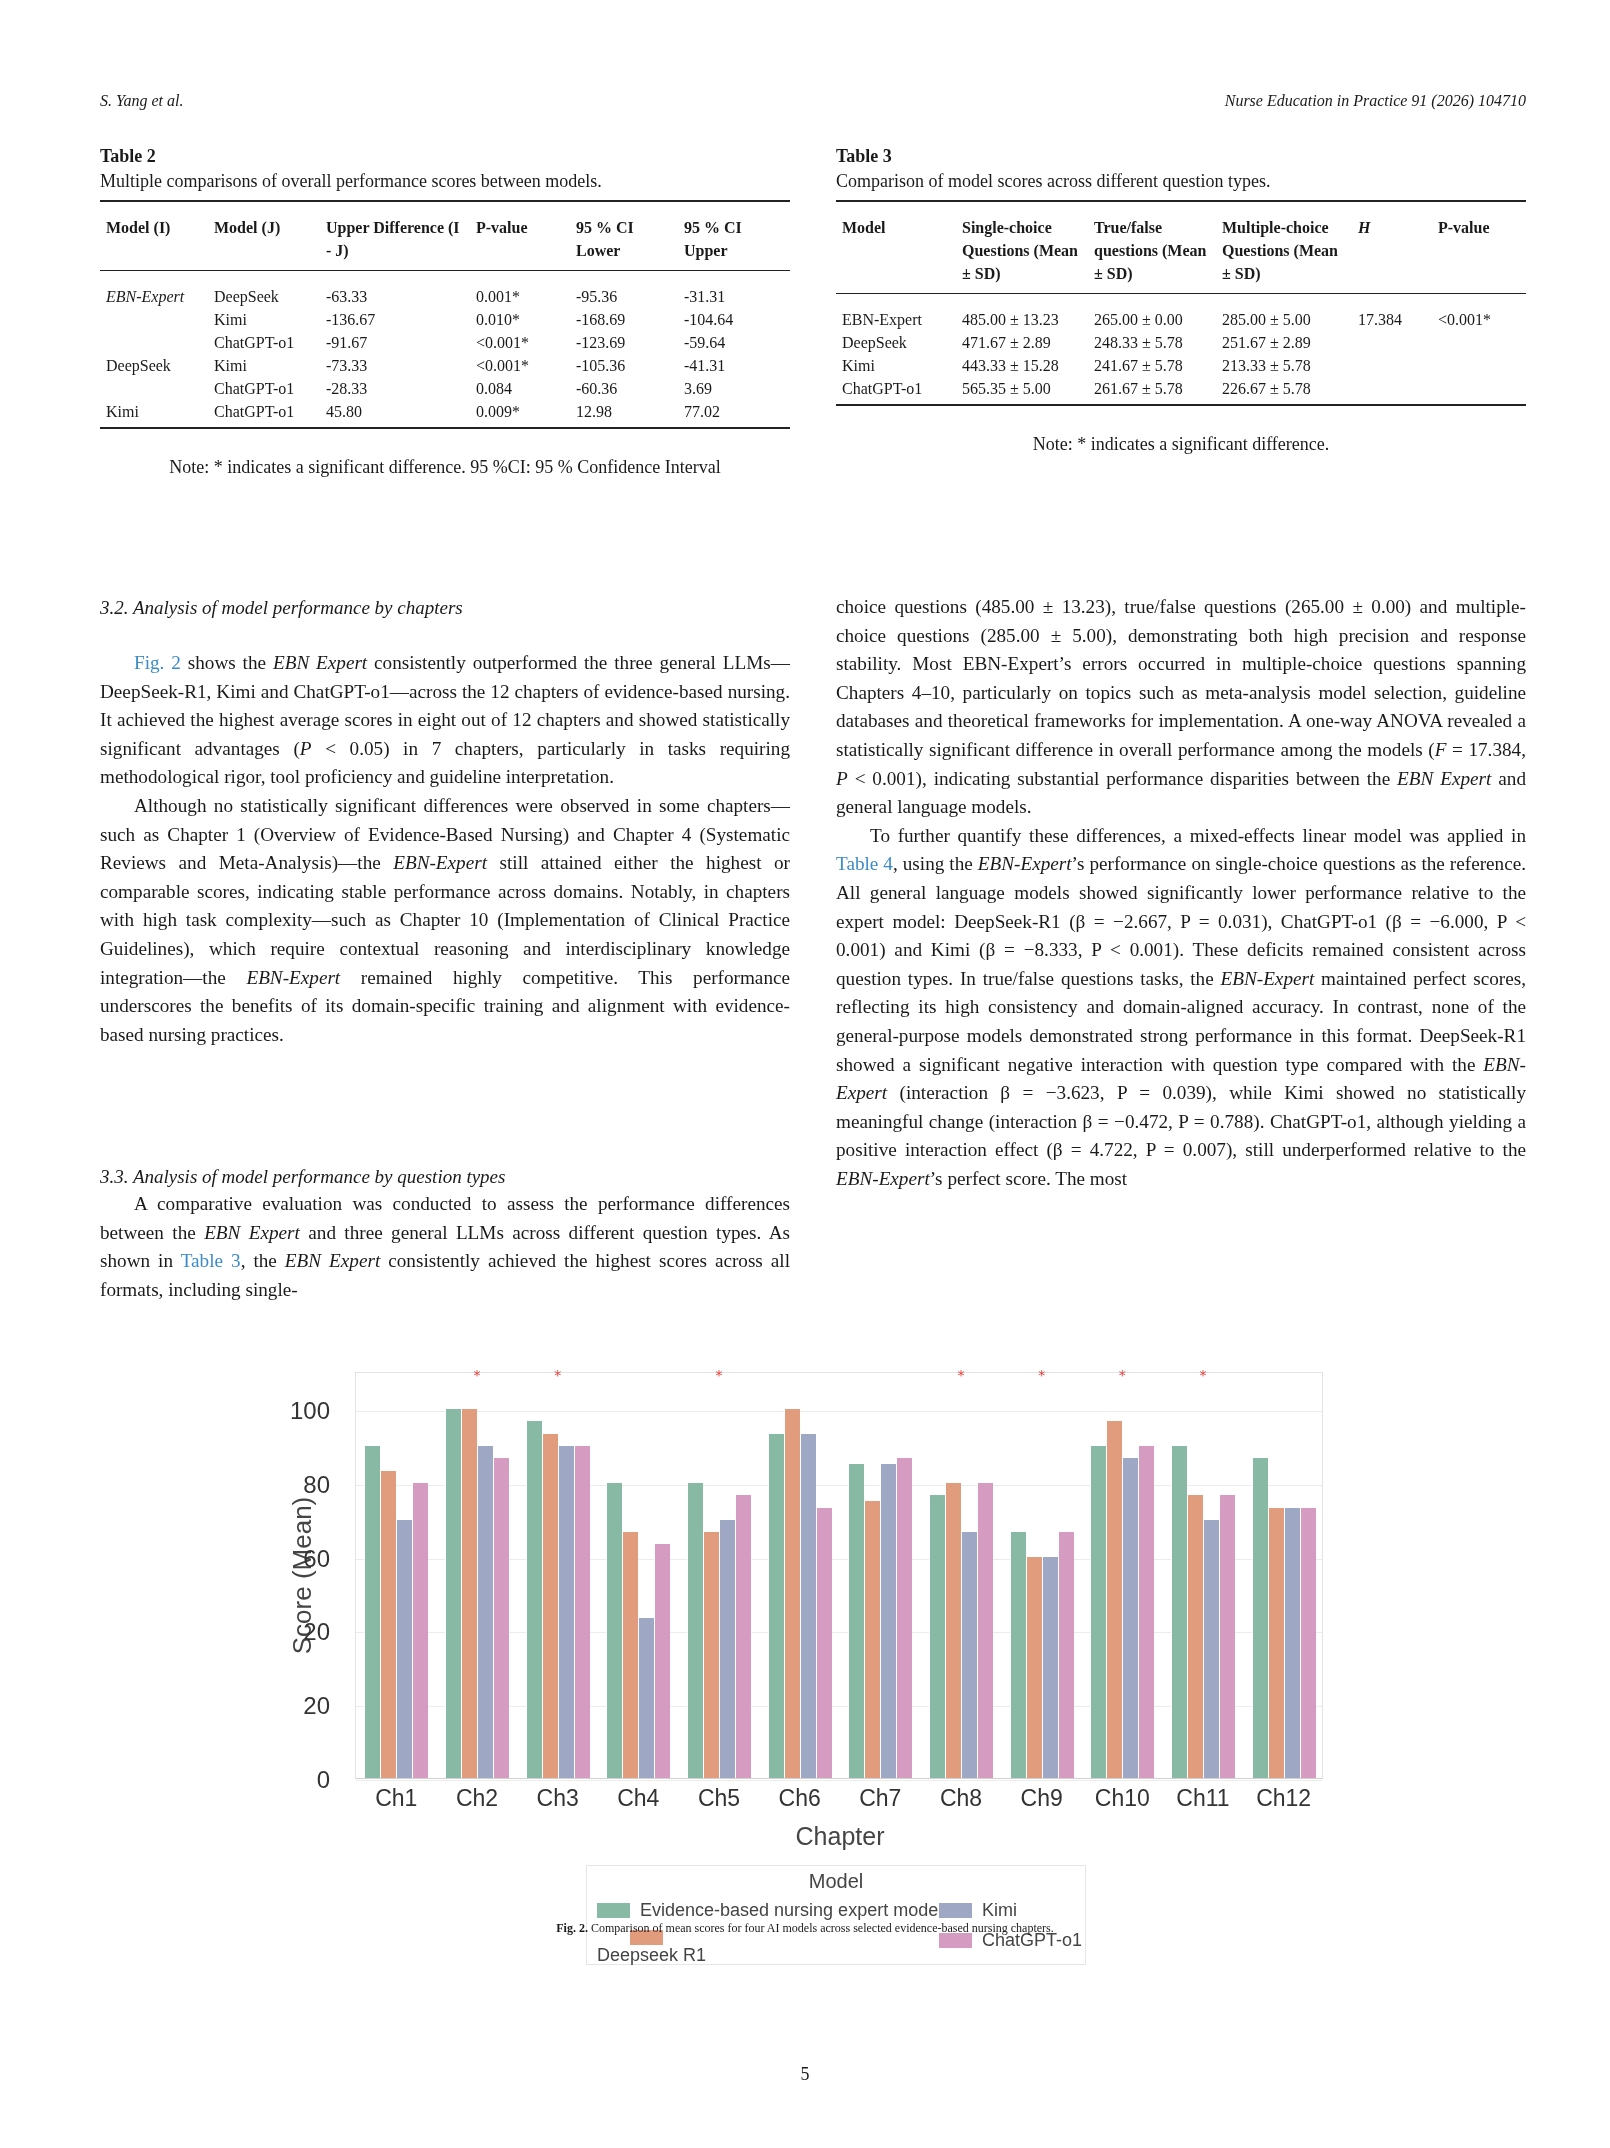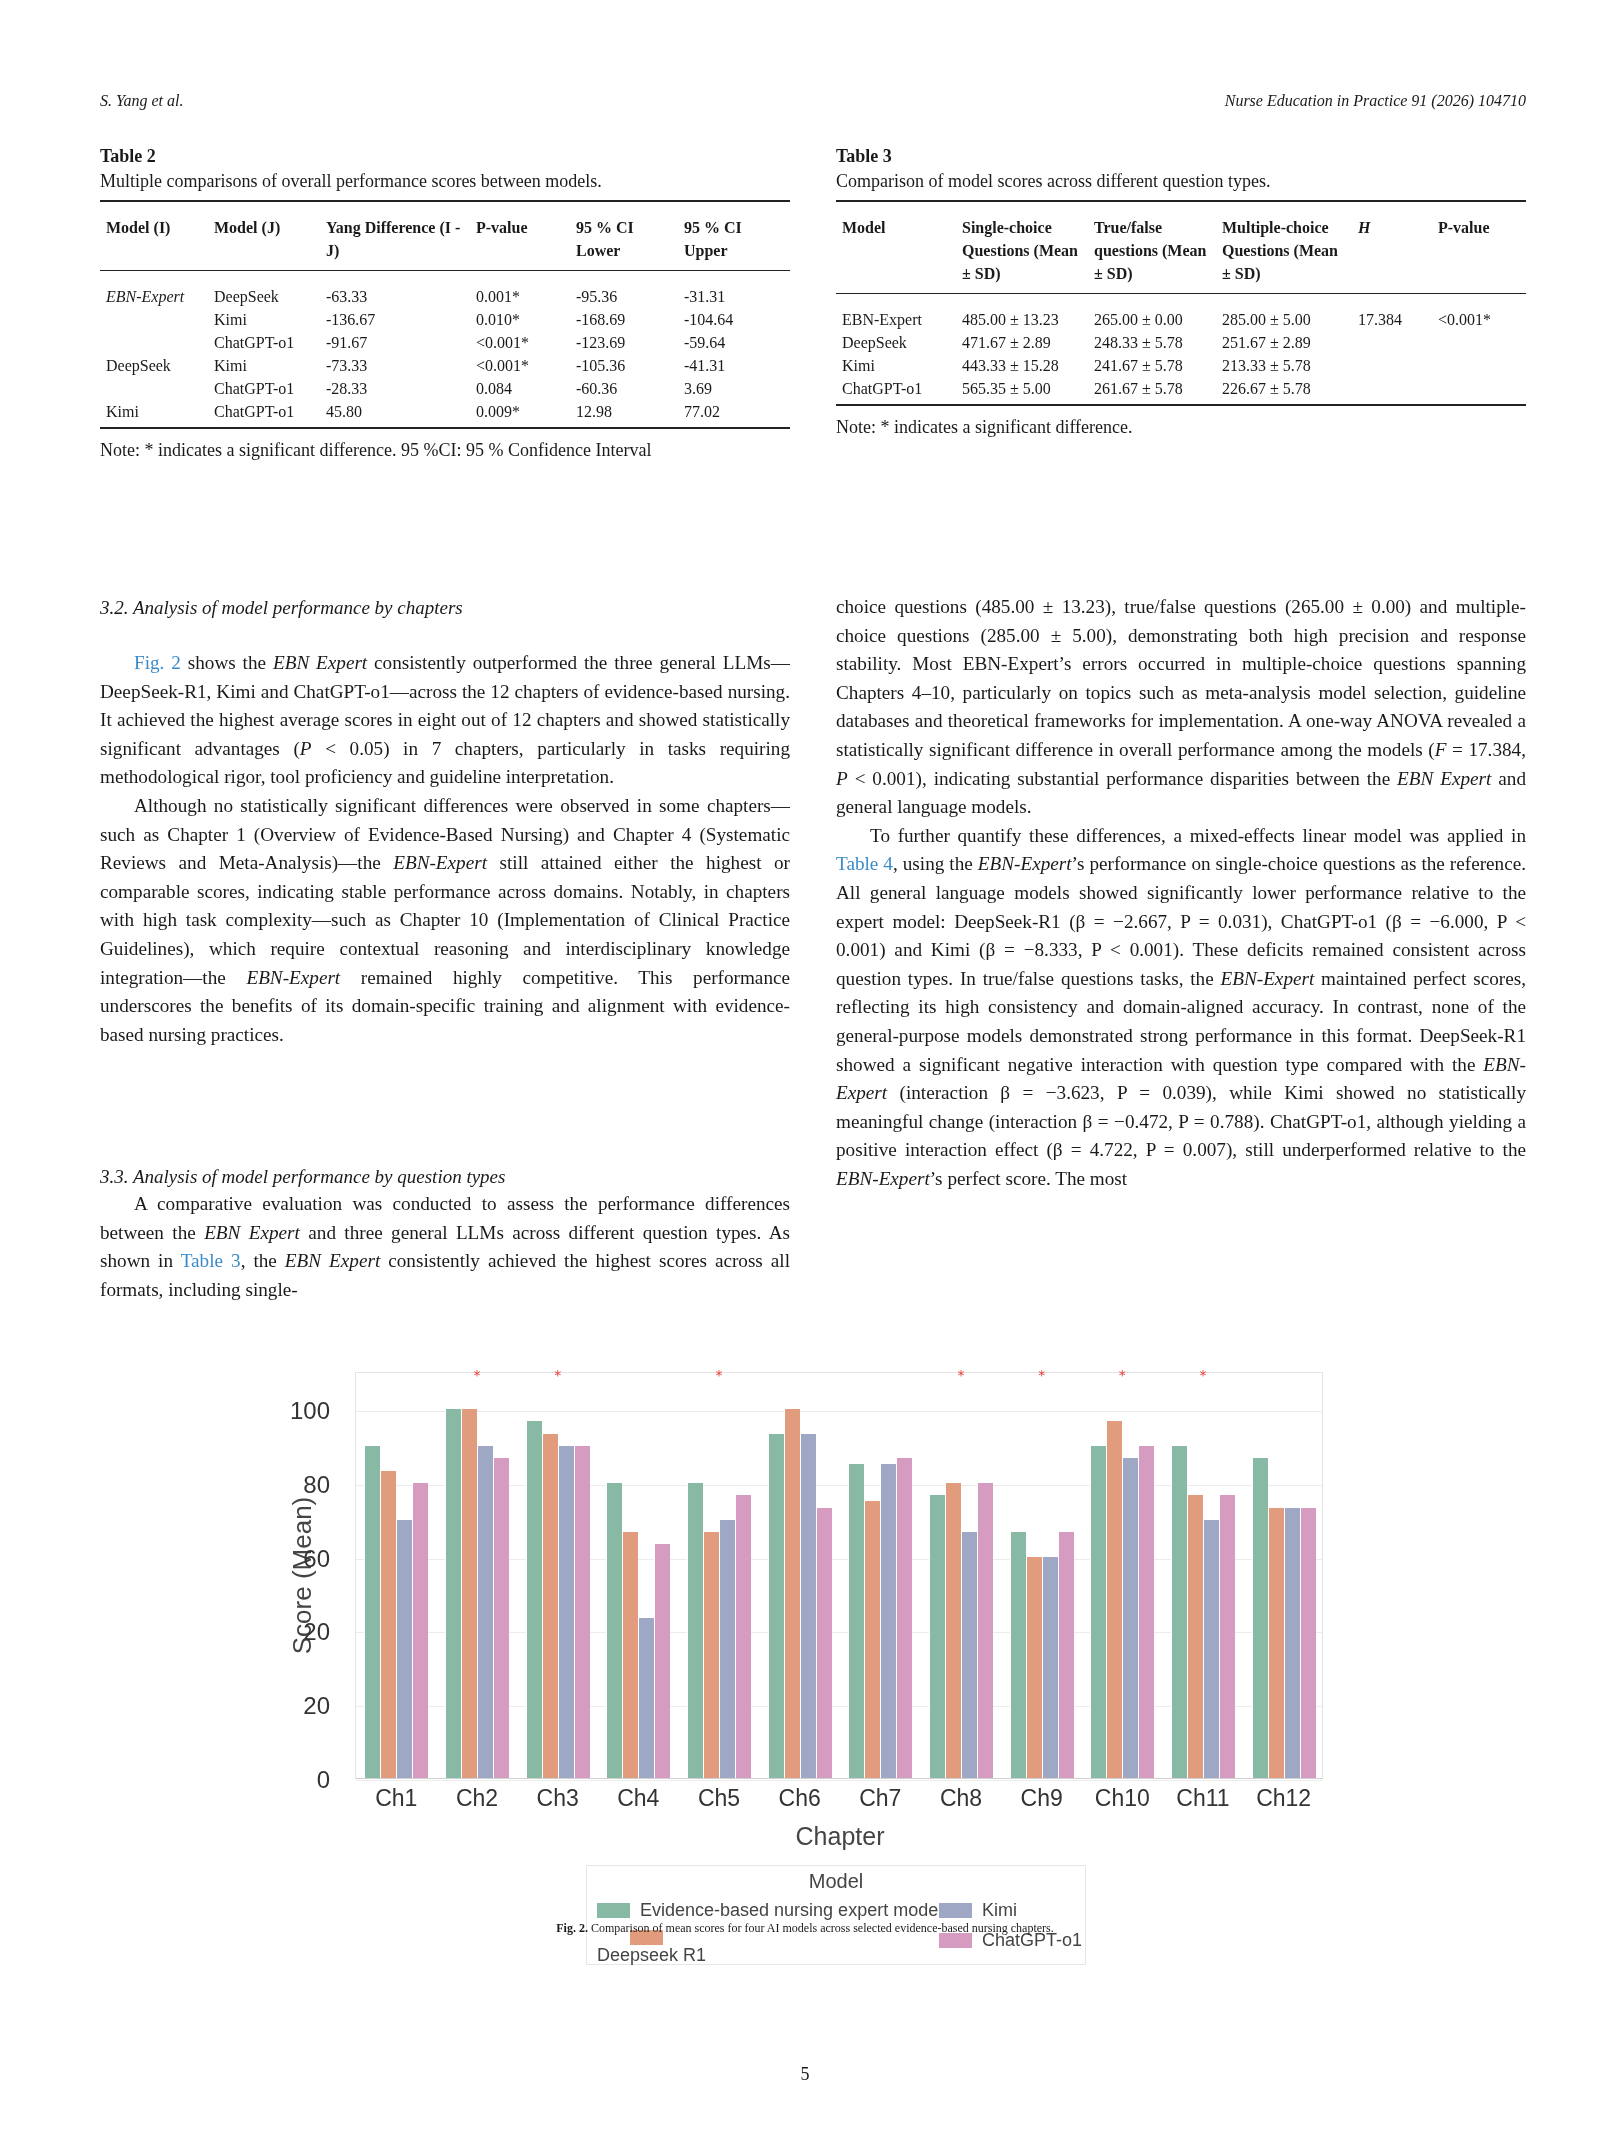--- a/index.html
+++ b/index.html
@@ -13,21 +13,21 @@
   .tbl-title { font-weight: bold; font-size: 18px; line-height: 24px; }
   .tbl-cap { font-size: 18px; line-height: 26px; margin-bottom: 6px; }
   table { border-collapse: collapse; width: 100%; font-size: 16px; line-height: 23px; }
   thead tr { border-top: 2px solid #222; border-bottom: 1.5px solid #222; }
   thead th { font-weight: bold; text-align: left; vertical-align: top; padding: 14px 6px 8px 6px; }
   tbody tr:first-child td { padding-top: 14px; }
   tbody td { vertical-align: top; padding: 0 6px; }
   tbody tr:last-child td { padding-bottom: 4px; }
   table.t2 { border-bottom: 2px solid #222; }
   table.t3 { border-bottom: 2px solid #222; }
-  .note { font-size: 18px; line-height: 26px; margin-top: 8px; }
+  .note { font-size: 18px; line-height: 26px; margin-top: 25px; text-align: center; }
   .it { font-style: italic; }
   .secthead { font-style: italic; font-size: 19px; line-height: 26px; }
   .para { font-size: 19.2px; line-height: 28.6px; text-align: justify; }
   .para p { text-indent: 34px; }
   .para p.noindent { text-indent: 0; }
   .link { color: #3a8bc8; }
   
   .chart-wrap { position: absolute; left: 270px; top: 1360px; width: 1070px; height: 620px; }
   .plot { position: absolute; left: 85px; top: 12px; width: 968px; height: 407px; border: 1.5px solid #e3e3e3; border-bottom: 1.5px solid #d0d0d0; background: #fff; }
   .gridline { position: absolute; left: 0; right: 0; height: 1px; background: #ececec; }
@@ -60,21 +60,21 @@
         <col style="width:112px">
         <col style="width:150px">
         <col style="width:100px">
         <col style="width:108px">
         <col>
       </colgroup>
     <thead>
         <tr>
       <th>Model (I)</th>
       <th>Model (J)</th>
-      <th>Yang Difference (I - J)</th>
+      <th>Upper Difference (I - J)</th>
       <th>P-value</th>
       <th>95 % CI Lower</th>
       <th>95 % CI Upper</th>
     </tr>
       </thead>
     <tbody id="t2body">
         <tr>
           <td class="it" style="word-break: break-word;">EBN-Expert</td>
           <td style="word-break: break-word;">DeepSeek</td>
           <td>-63.33</td>

